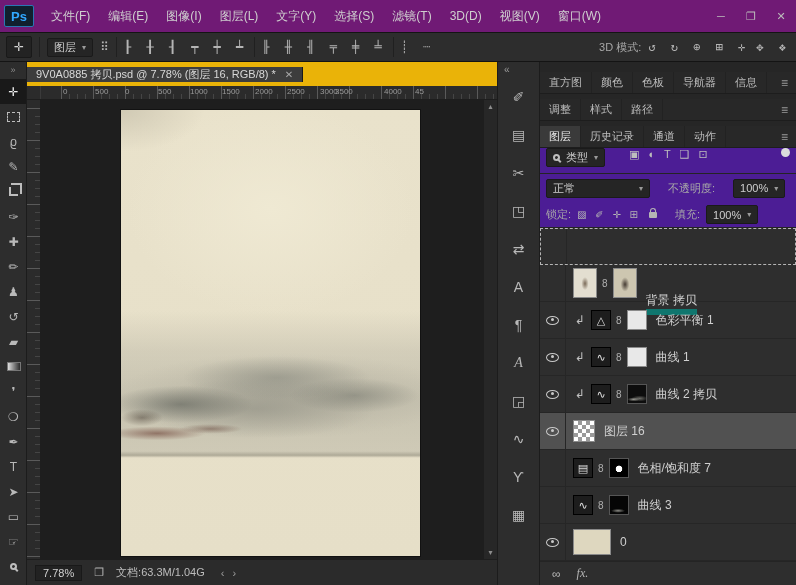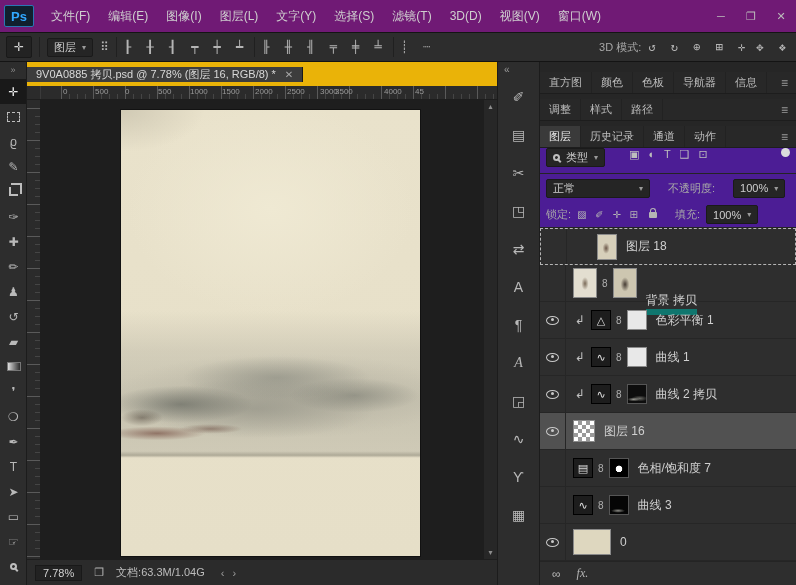--- a/index.html
+++ b/index.html
@@ -389,24 +389,20 @@
           <span class="select">
             <span>100%</span>
             <span class="caret">▾</span>
           </span>
         </div>
 
         <div class="layers-list">
 
           <div class="layer-row dashed">
             <span class="eye-cell"></span>
-            <span class="row-body" style="padding-left:30px">
-              <span class="pix-thumb t-layer18"></span>
-              <span class="layer-name">图层 18</span>
-            </span>
           </div>
 
           <div class="layer-row">
             <span class="eye-cell"></span>
             <span class="row-body">
               <span class="pix-thumb t-bg1"></span>
               <span class="link8">8</span>
               <span class="pix-thumb t-bg2"></span>
               <span class="layer-name underlined">背景 拷贝</span>
             </span>

